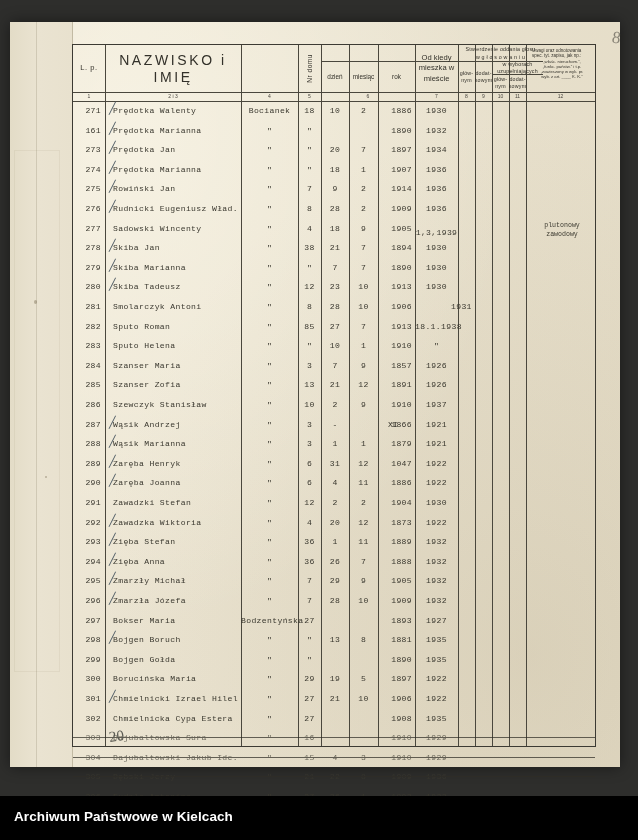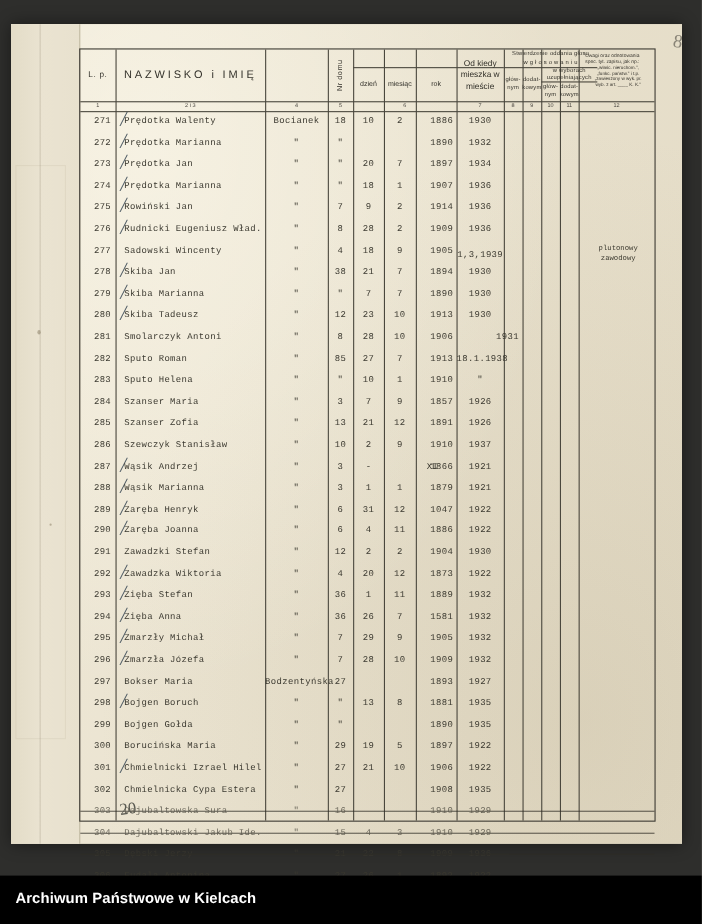--- a/index.html
+++ b/index.html
@@ -36,21 +36,21 @@
     border:1.4px solid #3c3a33;box-sizing:border-box;color:#35332c;}
   .tbl *{box-sizing:border-box;}
   .vline{position:absolute;top:0;bottom:0;width:1px;background:#4a473d;}
   .hline{position:absolute;left:0;right:0;height:1px;background:#4a473d;}
 
   
   .hdr{position:absolute;left:0;top:0;right:0;height:47px;}
   .hcell{position:absolute;display:flex;align-items:center;justify-content:center;
     text-align:center;line-height:1.15;color:#33312a;}
   .h-lp{font-size:7.5px;letter-spacing:.6px;}
-  .h-name{font-size:10px;letter-spacing:2.6px;}
+  .h-name{font-size:14px;letter-spacing:2.6px;}
   .h-str{font-size:7.2px;letter-spacing:.3px;}
   .h-nr{font-size:6.6px;letter-spacing:.5px;writing-mode:vertical-rl;transform:rotate(180deg);}
   .h-grp{font-size:7.4px;letter-spacing:.8px;}
   .h-sub{font-size:6.4px;}
   .h-od{font-size:7.6px;line-height:1.35;}
   .h-vote{font-size:5.3px;letter-spacing:.2px;line-height:1.25;}
   .h-tiny{font-size:4.5px;line-height:1.22;text-align:left;}
   .h-tiny2{font-size:4.2px;line-height:1.2;}
 
   
@@ -165,21 +165,21 @@
           <div class="c " style="left: 40px; top: 5px; width: 128px;">Prędotka Walenty</div>
           <div class="c ctr" style="left: 168px; top: 5px; width: 57px;">Bocianek</div>
           <div class="c ctr" style="left: 225px; top: 5px; width: 23px;">18</div>
           <div class="c ctr" style="left: 248px; top: 5px; width: 28px;">10</div>
           <div class="c ctr" style="left: 276px; top: 5px; width: 29px;">2</div>
           <div class="c rgt" style="left: 305px; top: 5px; width: 34px;">1886</div>
           <div class="c ctr" style="left: 342px; top: 5px; width: 43px;">1930</div>
         </div>
         <div class="row" style="top: 19.6px;">
           <div class="tick" style="left: 36px; top: 1px;">╱</div>
-          <div class="c lp" style="left: 0px; top: 5px; width: 28px;">272</div>
+          <div class="c lp" style="left: 0px; top: 5px; width: 28px;">161</div>
           <div class="c " style="left: 40px; top: 5px; width: 128px;">Prędotka Marianna</div>
           <div class="c ctr" style="left: 168px; top: 5px; width: 57px;">"</div>
           <div class="c ctr" style="left: 225px; top: 5px; width: 23px;">"</div>
           <div class="c ctr" style="left: 248px; top: 5px; width: 28px;"></div>
           <div class="c ctr" style="left: 276px; top: 5px; width: 29px;"></div>
           <div class="c rgt" style="left: 305px; top: 5px; width: 34px;">1890</div>
           <div class="c ctr" style="left: 342px; top: 5px; width: 43px;">1932</div>
         </div>
         <div class="row" style="top: 39.2px;">
           <div class="tick" style="left: 36px; top: 1px;">╱</div>
@@ -409,21 +409,21 @@
           <div class="c ctr" style="left: 342px; top: 5px; width: 43px;">1932</div>
         </div>
         <div class="row" style="top: 450.8px;">
           <div class="tick" style="left: 36px; top: 1px;">╱</div>
           <div class="c lp" style="left: 0px; top: 5px; width: 28px;">294</div>
           <div class="c " style="left: 40px; top: 5px; width: 128px;">Zięba  Anna</div>
           <div class="c ctr" style="left: 168px; top: 5px; width: 57px;">"</div>
           <div class="c ctr" style="left: 225px; top: 5px; width: 23px;">36</div>
           <div class="c ctr" style="left: 248px; top: 5px; width: 28px;">26</div>
           <div class="c ctr" style="left: 276px; top: 5px; width: 29px;">7</div>
-          <div class="c rgt" style="left: 305px; top: 5px; width: 34px;">1581</div>
+          <div class="c rgt" style="left: 305px; top: 5px; width: 34px;">1888</div>
           <div class="c ctr" style="left: 342px; top: 5px; width: 43px;">1932</div>
         </div>
         <div class="row" style="top: 470.4px;">
           <div class="tick" style="left: 36px; top: 1px;">╱</div>
           <div class="c lp" style="left: 0px; top: 5px; width: 28px;">295</div>
           <div class="c " style="left: 40px; top: 5px; width: 128px;">Zmarzły Michał</div>
           <div class="c ctr" style="left: 168px; top: 5px; width: 57px;">"</div>
           <div class="c ctr" style="left: 225px; top: 5px; width: 23px;">7</div>
           <div class="c ctr" style="left: 248px; top: 5px; width: 28px;">29</div>
           <div class="c ctr" style="left: 276px; top: 5px; width: 29px;">9</div>

